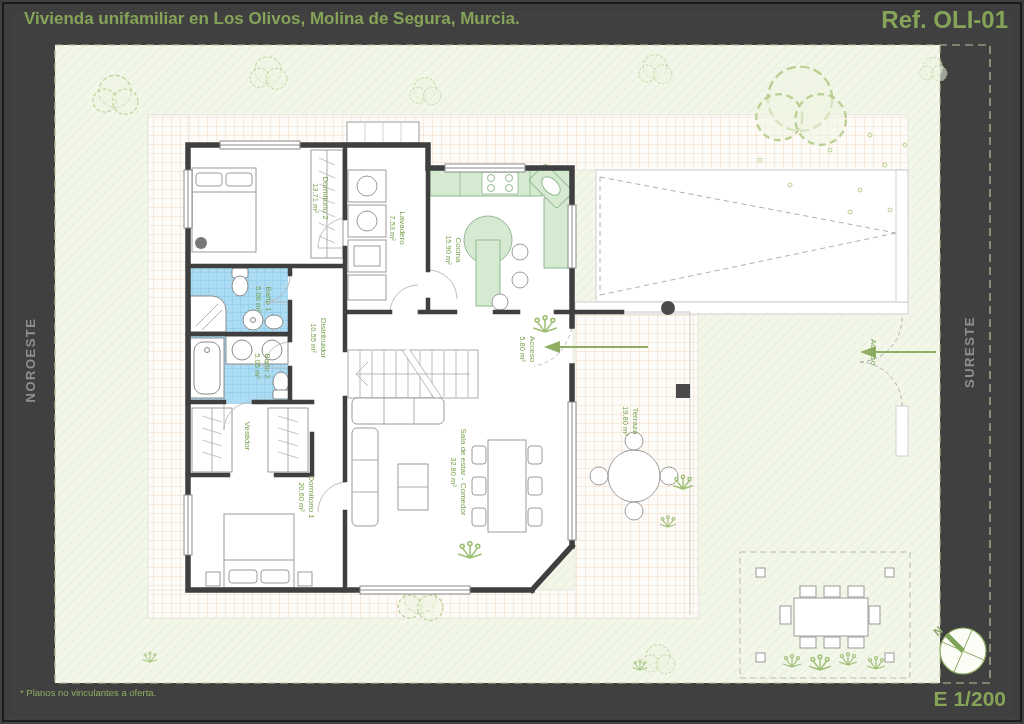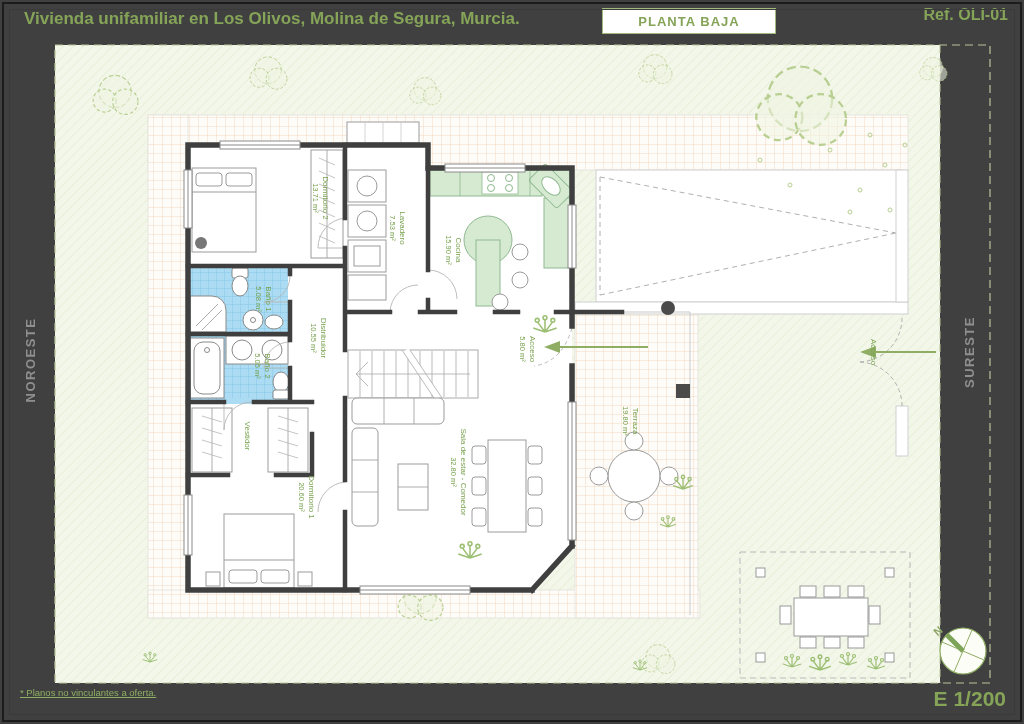--- a/index.html
+++ b/index.html
@@ -6,31 +6,31 @@
   .page{position:relative;width:1024px;height:724px;background:#404040;overflow:hidden;
         font-family:"Liberation Sans",sans-serif;}
   .border-outer{position:absolute;inset:2px;border:2px solid #1c1c1c;pointer-events:none;z-index:5;}
   .border-inner{position:absolute;inset:9px;border:1px solid #3a3a3a;pointer-events:none;z-index:5;}
   .plan-svg{position:absolute;left:0;top:0;z-index:1;}
   .overlay{position:absolute;inset:0;z-index:3;}
   .title{position:absolute;left:24px;top:9px;font-size:17px;font-weight:bold;color:#85a458;white-space:nowrap;}
   .planta-box{position:absolute;left:602px;top:8px;width:172px;height:24px;border:1px solid #a3ba7e;
       display:flex;align-items:center;justify-content:center;font-size:13px;font-weight:bold;
       color:#85a458;letter-spacing:1px;background:#fff;}
-  .ref{position:absolute;right:16px;top:6px;font-size:16px;font-weight:bold;color:#85a458;}
+  .ref{position:absolute;right:16px;top:6px;font-size:24px;font-weight:bold;color:#85a458;}
   .side-label{position:absolute;color:#8f8f8f;font-size:13px;font-weight:bold;letter-spacing:1.5px;
       transform:translate(-50%,-50%) rotate(-90deg);white-space:nowrap;}
   .rlabel{position:absolute;transform:translate(-50%,-50%) rotate(90deg);text-align:center;
       color:#79a24f;font-size:8px;line-height:1.25;white-space:nowrap;}
   .rlabel .area{display:block;font-size:7.5px;}
   .site-label{position:absolute;transform:translate(-50%,-50%) rotate(90deg);color:#79a24f;
       font-size:8px;white-space:nowrap;}
   .compass-n{position:absolute;left:934px;top:625px;color:#8ba465;font-size:11px;font-weight:bold;
       transform:rotate(-40deg);}
-  .note{position:absolute;left:20px;color:#8fae63;font-size:9.5px;white-space:nowrap;text-decoration:underline;}
+  .note{position:absolute;left:20px;color:#8fae63;font-size:9.5px;white-space:nowrap;}
   .note1{top:687px;}
   .note2{top:702px;}
   .scale{position:absolute;right:18px;top:687px;font-size:21px;font-weight:bold;color:#85a458;}
 </style>
 </head>
 <body>
 
 <div class="page">
   <div class="border-outer"></div>
   <div class="border-inner"></div>
@@ -323,21 +323,20 @@
     <g transform="translate(963,651)">
       <circle r="23" fill="#fdfdf8" stroke="#8fae63" stroke-width="1.2"></circle>
       <line x1="-21" y1="-9" x2="21" y2="9" stroke="#8fae63" stroke-width="1"></line>
       <line x1="-9" y1="21" x2="9" y2="-21" stroke="#8fae63" stroke-width="1"></line>
       <line x1="0" y1="0" x2="-16" y2="-16" stroke="#7ea457" stroke-width="5"></line>
     </g>
   </svg>
 
   <div class="overlay">
     <div class="title">Vivienda unifamiliar en Los Olivos, Molina de Segura, Murcia.</div>
-    <div class="planta-box">PLANTA BAJA</div>
     <div class="ref">Ref. OLI-01</div>
 
     <div class="side-label" style="left:30px;top:360px;">NOROESTE</div>
     <div class="side-label" style="left:969px;top:352px;">SURESTE</div>
     <div class="compass-n">N</div>
 
     <div class="rlabel" style="left:320px;top:198px;">
       <span>Dormitorio 2</span>
       <span class="area">13.71 m²</span>
     </div>

